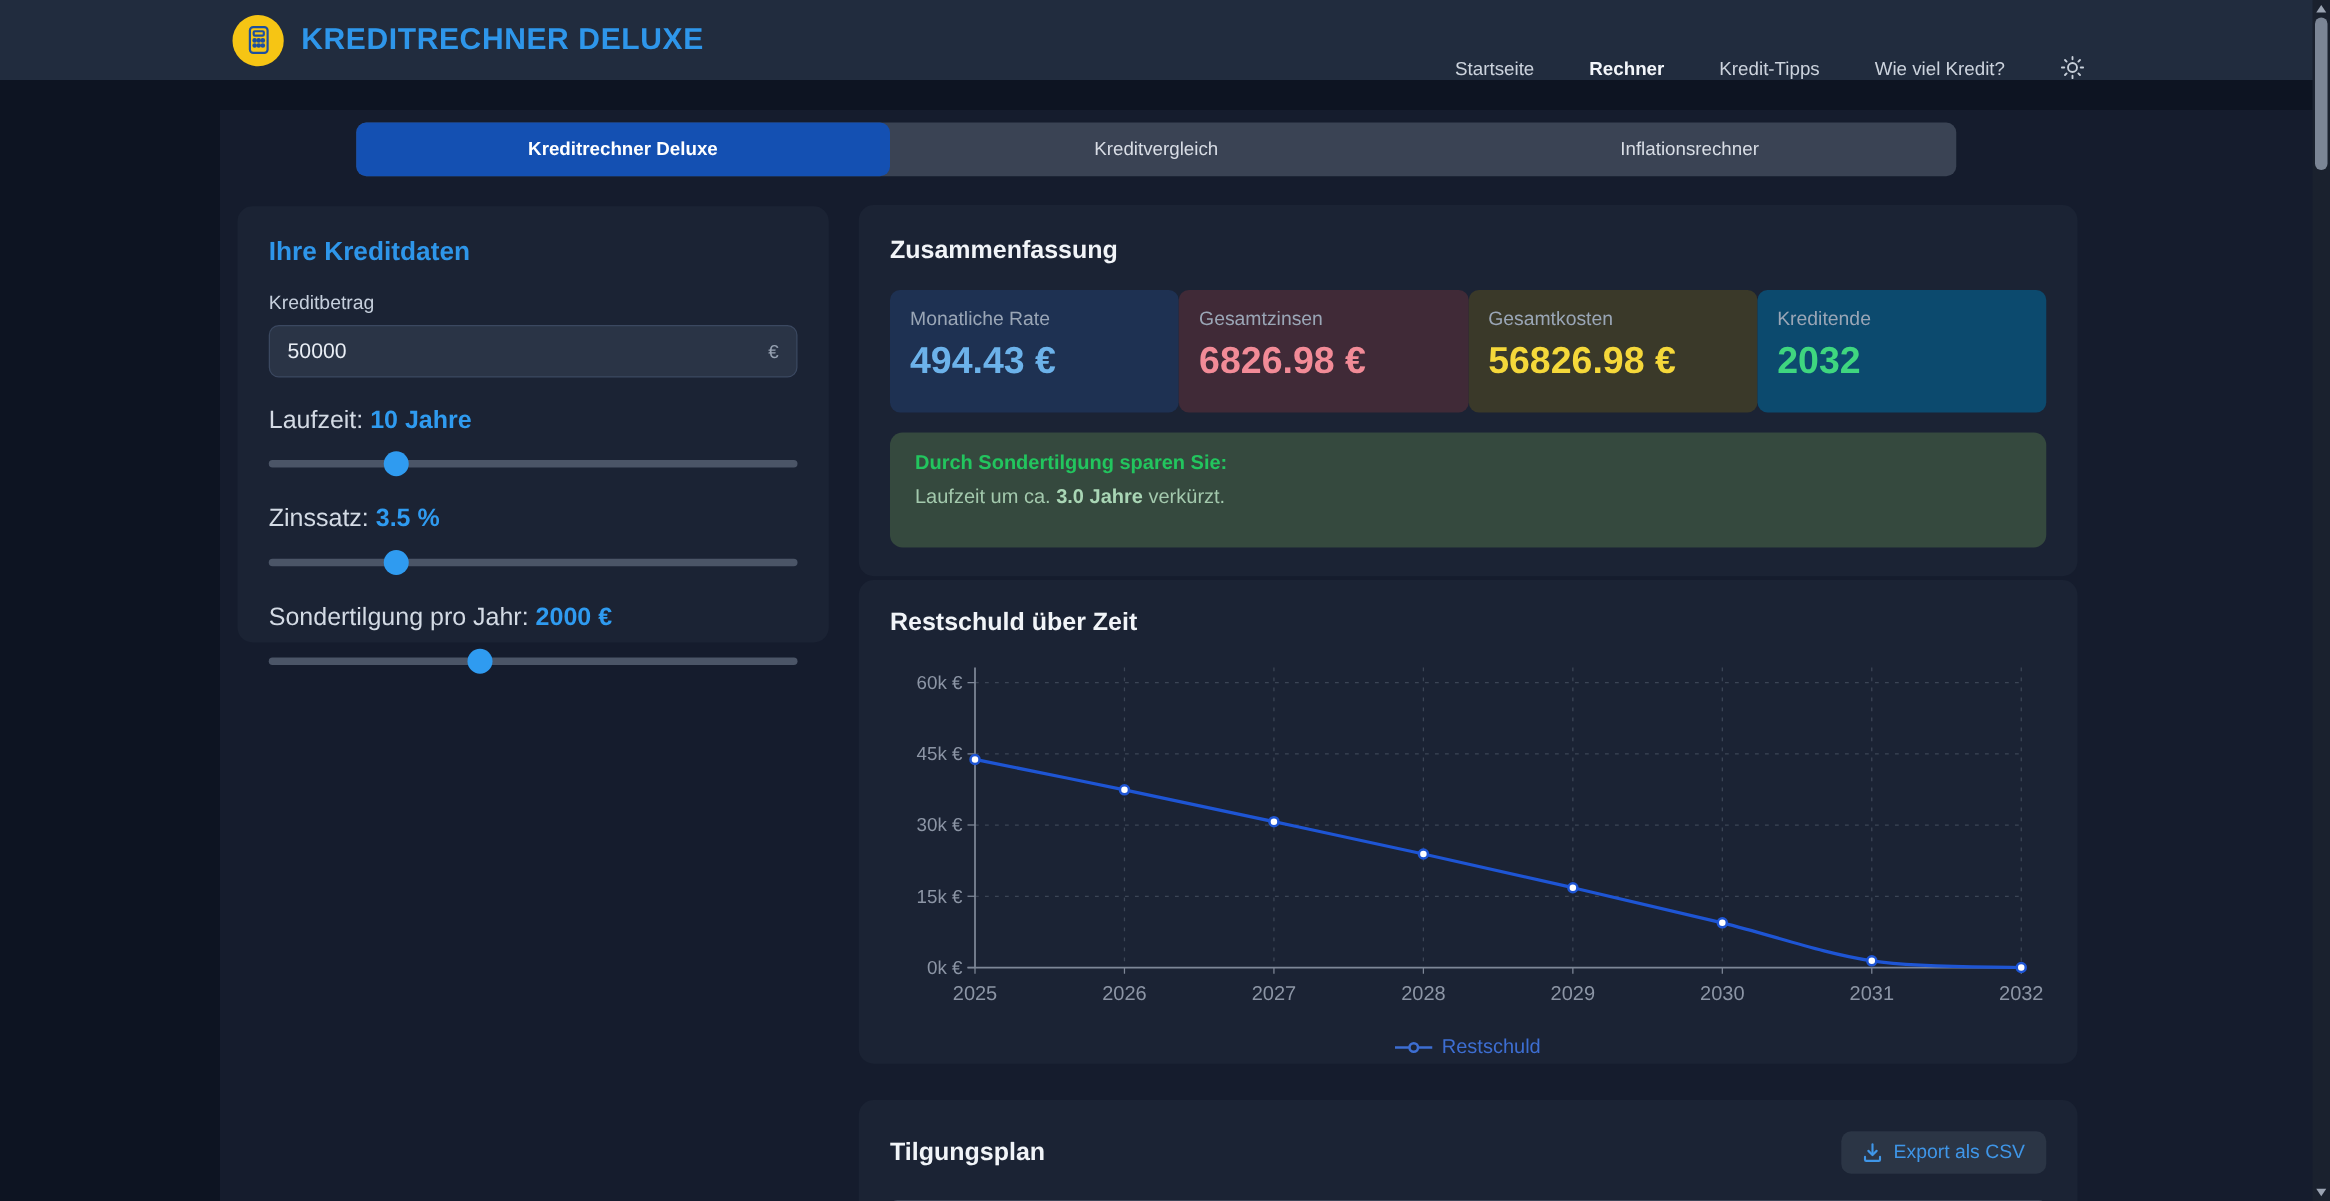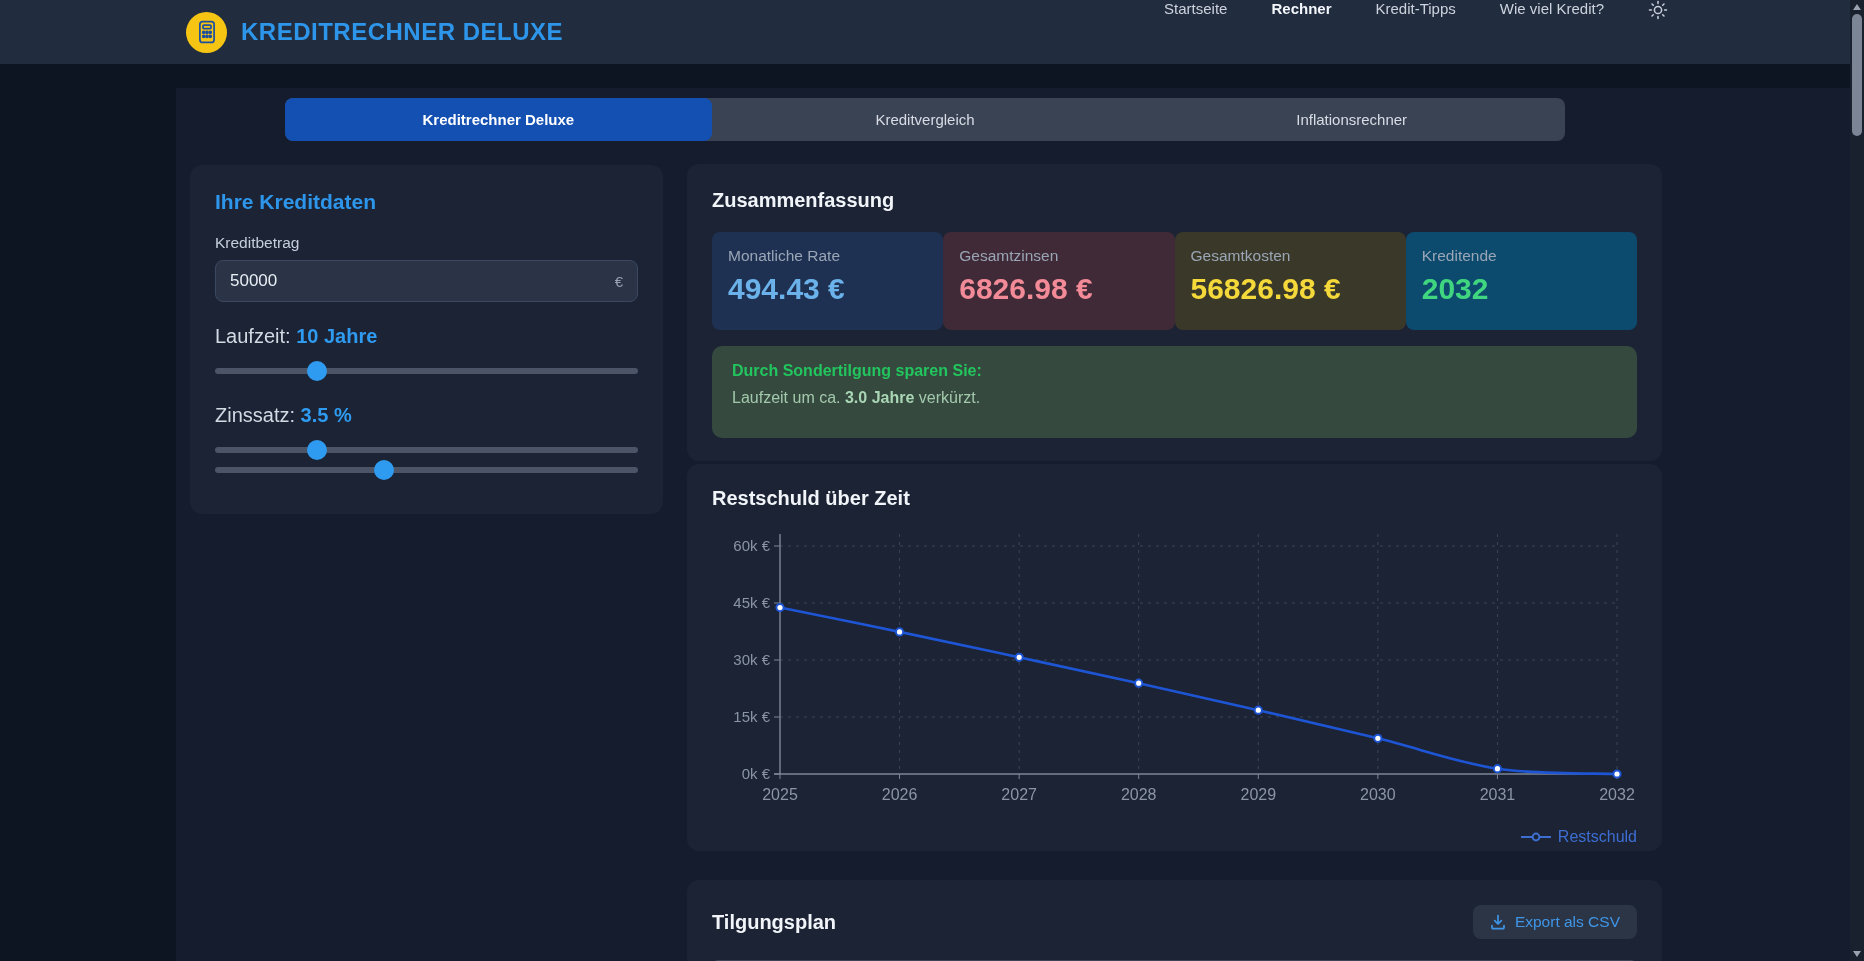--- a/index.html
+++ b/index.html
@@ -6,21 +6,21 @@
   html,body { width:1864px; height:961px; overflow:hidden; background:#0d1422;
               font-family:"Liberation Sans", sans-serif; }
 
   
   .header { position:absolute; left:0; top:0; width:1864px; height:64px;
             background:#212c3e; display:flex; align-items:center; z-index:5; }
   .brand { display:flex; align-items:center; gap:14px; margin-left:186px; cursor:pointer; }
   .logo-circle { width:41px; height:41px; border-radius:50%; background:#f6c514;
                  display:flex; align-items:center; justify-content:center; }
   .app-title { color:#2e96ea; font-size:24px; font-weight:bold; letter-spacing:.5px; }
-  .nav { position:absolute; right:196px; top:0; height:64px; display:flex; align-items:flex-start; gap:44px; }
+  .nav { position:absolute; right:196px; top:0; height:64px; display:flex; align-items:flex-end; gap:44px; }
   .nav-item { color:#ccd3dd; font-size:15px; cursor:pointer; white-space:nowrap; }
   .nav-item.active { color:#f3f6fa; font-weight:bold; }
   .theme-toggle { cursor:pointer; display:flex; align-items:center; }
 
   
   .main-area { position:absolute; left:176px; top:88px; right:0; bottom:0; background:#151c2d; }
   .scrollbar { position:absolute; right:0; top:0; width:14px; height:961px; background:#1a212e; z-index:9; }
   .sb-arrow-up { position:absolute; top:4px; left:3px; width:0; height:0;
                  border-left:4px solid transparent; border-right:4px solid transparent;
                  border-bottom:6px solid #9aa3b2; }
@@ -67,21 +67,21 @@
   .stat-card { border-radius:8px; padding:15px 16px; height:98px; }
   .stat-label { color:#9aa6b6; font-size:15.5px; margin-bottom:7px; }
   .stat-value { font-size:30px; font-weight:bold; }
   .note-box { margin-top:16px; background:#35493e; border-radius:10px; padding:16px 20px; height:92px; }
   .note-head { color:#22c55e; font-size:16px; font-weight:bold; margin-bottom:9px; }
   .note-body { color:#a3c9ad; font-size:16px; }
   .note-body b { color:#a9d6b5; }
 
   
   .chart-wrap { margin-top:14px; }
-  .legend { display:flex; align-items:center; justify-content:flex-end; gap:7px;
+  .legend { display:flex; align-items:center; justify-content:center; gap:7px;
             margin-top:4px; cursor:pointer; }
   .legend-label { color:#3d6ed2; font-size:16px; }
 
   
   .plan-head-row { display:flex; align-items:center; justify-content:space-between; }
   .export-btn { display:flex; align-items:center; gap:9px; background:#2b3545;
                 border:none; border-radius:8px; padding:8px 17px; cursor:pointer;
                 color:#3f96e8; font-size:15.5px; font-family:inherit; }
   .table-head-strip { margin-top:21px; height:60px; background:#3b4557; border-radius:6px 6px 0 0; }
 </style>
@@ -153,20 +153,24 @@
 
   <div class="slider-label">
     <span>Zinssatz:</span>
     <span class="val">3.5 %</span>
   </div>
   <div class="slider" style="--pct: 24%;">
     <div class="slider-track"></div>
     <div class="slider-thumb"></div>
   </div>
 
+  <div class="slider-label">
+    <span>Sondertilgung pro Jahr:</span>
+    <span class="val">2000 €</span>
+  </div>
   <div class="slider" style="--pct: 40%;">
     <div class="slider-track"></div>
     <div class="slider-thumb"></div>
   </div>
 </div>
 
 <div class="card card-summary">
   <div class="h-white">Zusammenfassung</div>
   <div class="stats-row">
     <div class="stat-card" style="background: rgb(30, 49, 82);">

